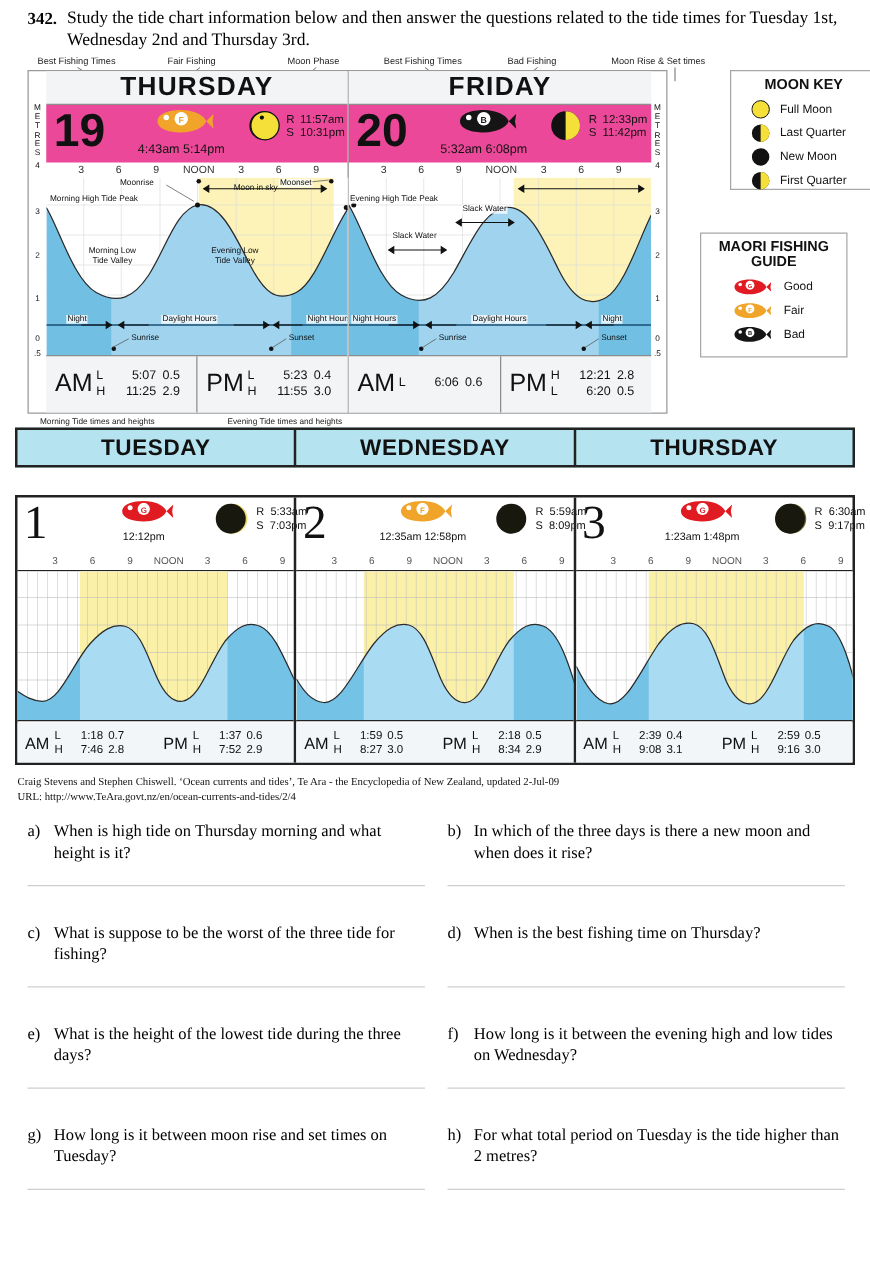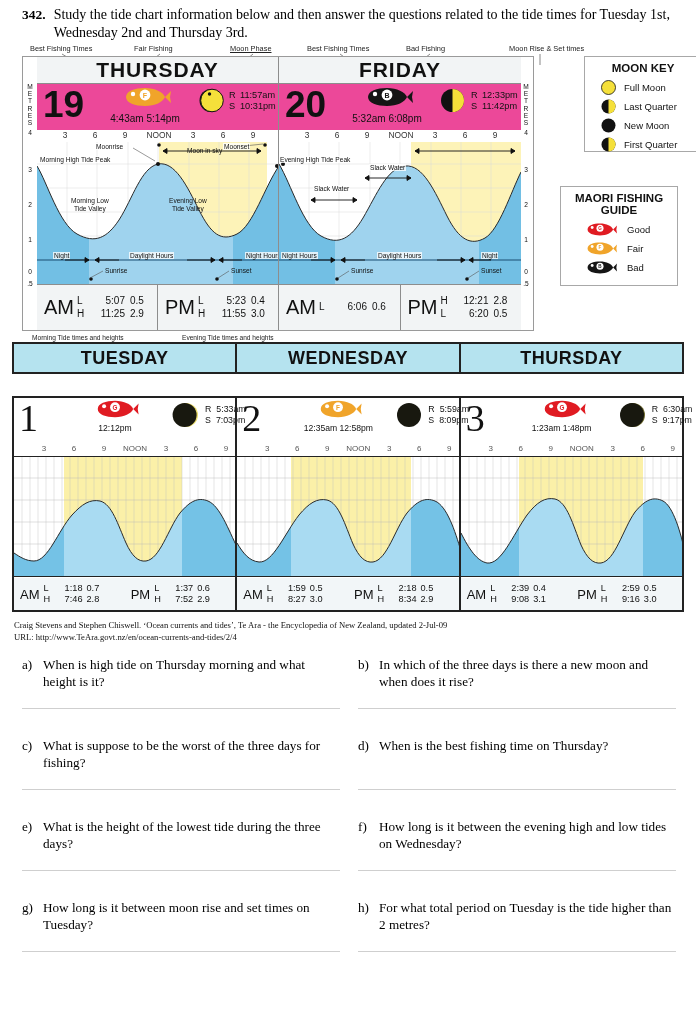--- a/index.html
+++ b/index.html
@@ -134,24 +134,24 @@
 <div class="page">
 
   <div class="qhead">
     <div class="qnum">342.</div>
     <div class="qtext">Study the tide chart information below and then answer the questions related to the tide times for Tuesday 1st, Wednesday 2nd and Thursday 3rd.</div>
   </div>
 
   <div class="callouts">
     <span class="callout" style="left:30px;top:0;">Best Fishing Times</span>
     <span class="callout" style="left:134px;top:0;">Fair Fishing</span>
-    <span class="callout" style="left:230px;top:0;text-decoration:underline;">Moon Phase</span>
+    <span class="callout" style="left:230px;top:0;">Moon Phase</span>
     <span class="callout" style="left:307px;top:0;">Best Fishing Times</span>
     <span class="callout" style="left:406px;top:0;">Bad Fishing</span>
-    <span class="callout" style="left:509px;top:0;">Moon Rise &amp; Set times</span>
+    <span class="callout" style="left:489px;top:0;">Moon Rise &amp; Set times</span>
     <svg width="696" height="14" style="position:absolute;left:0;top:8px;">
       <line x1="62" y1="2" x2="80" y2="13" stroke="#555" stroke-width="0.7"></line>
       <line x1="160" y1="2" x2="146" y2="13" stroke="#555" stroke-width="0.7"></line>
       <line x1="253" y1="2" x2="240" y2="13" stroke="#555" stroke-width="0.7"></line>
       <line x1="340" y1="2" x2="355" y2="13" stroke="#555" stroke-width="0.7"></line>
       <line x1="430" y1="2" x2="416" y2="13" stroke="#555" stroke-width="0.7"></line>
       <line x1="540" y1="2" x2="540" y2="13" stroke="#555" stroke-width="0.7"></line>
     </svg>
   </div>
 
@@ -988,21 +988,21 @@
             <span class="qlet">b)</span>
             <span>In which of the three days is there a new moon and when does it rise?</span>
           </div>
         <div class="qline"></div>
       </div>
     </div>
     <div class="qrow">
       <div class="qcell">
         <div class="qinner">
             <span class="qlet">c)</span>
-            <span>What is suppose to be the worst of the three days for fishing?</span>
+            <span>What is suppose to be the worst of the three tide for fishing?</span>
           </div>
         <div class="qline"></div>
       </div>
       <div class="qcell">
         <div class="qinner">
             <span class="qlet">d)</span>
             <span>When is the best fishing time on Thursday?</span>
           </div>
         <div class="qline"></div>
       </div>

